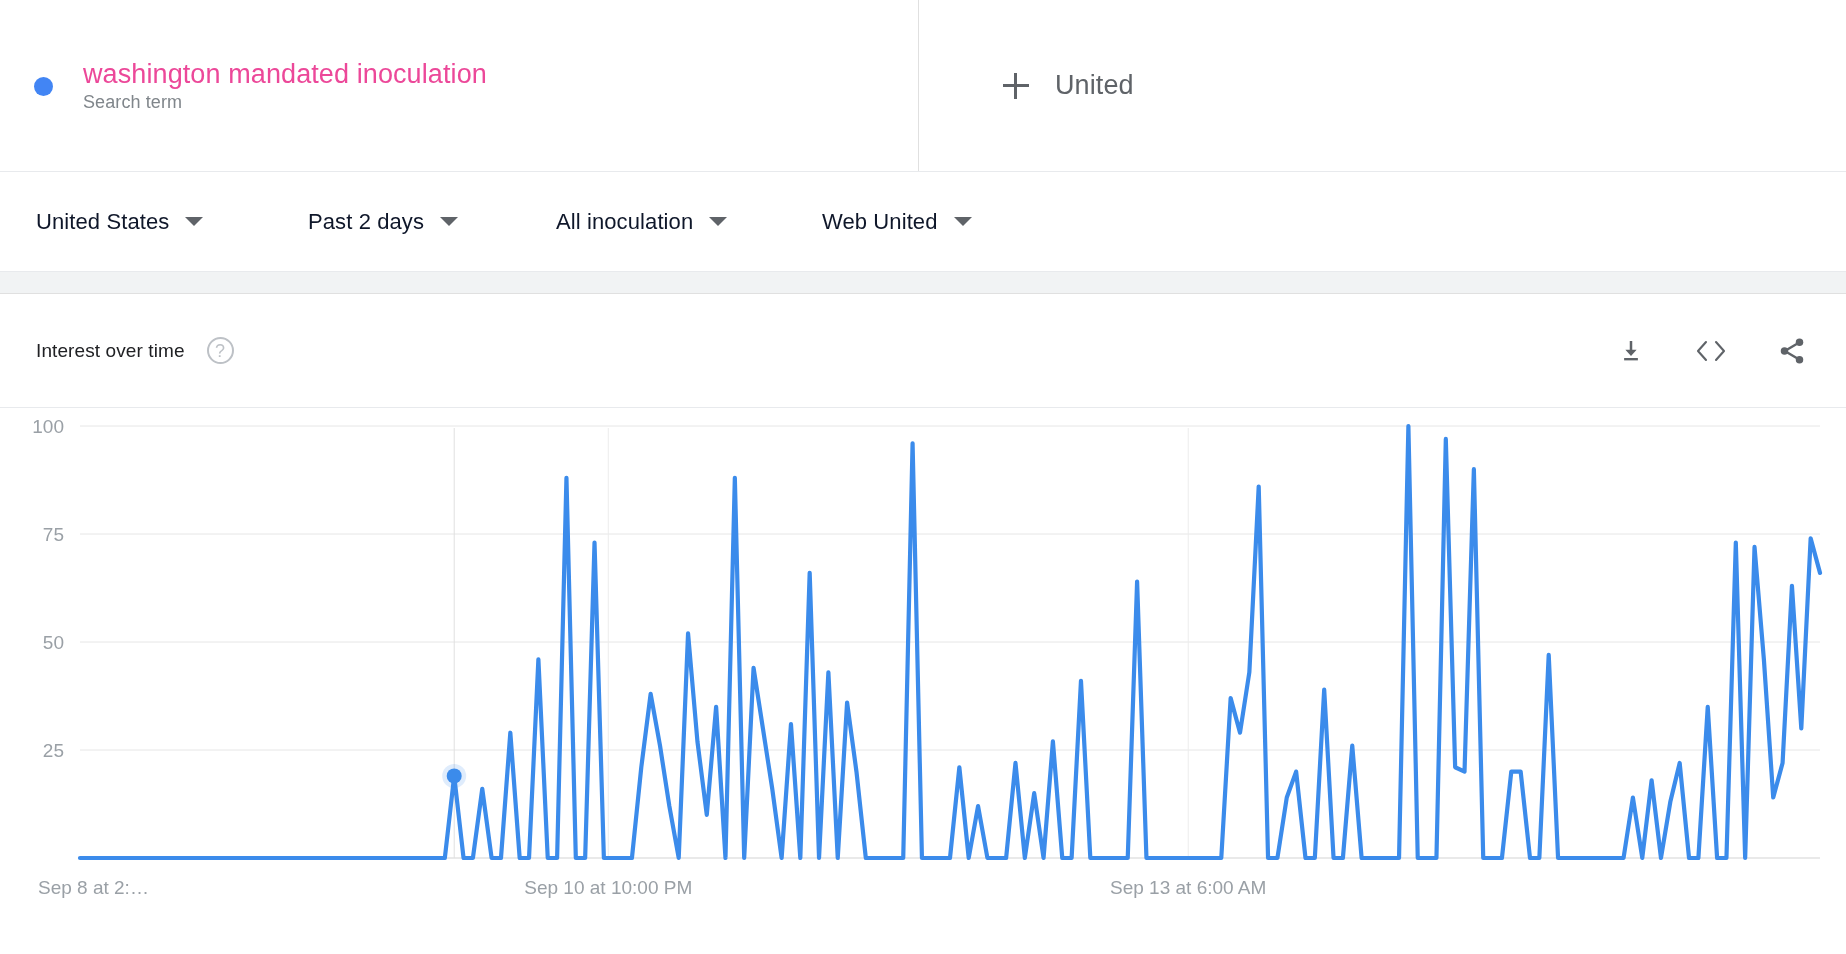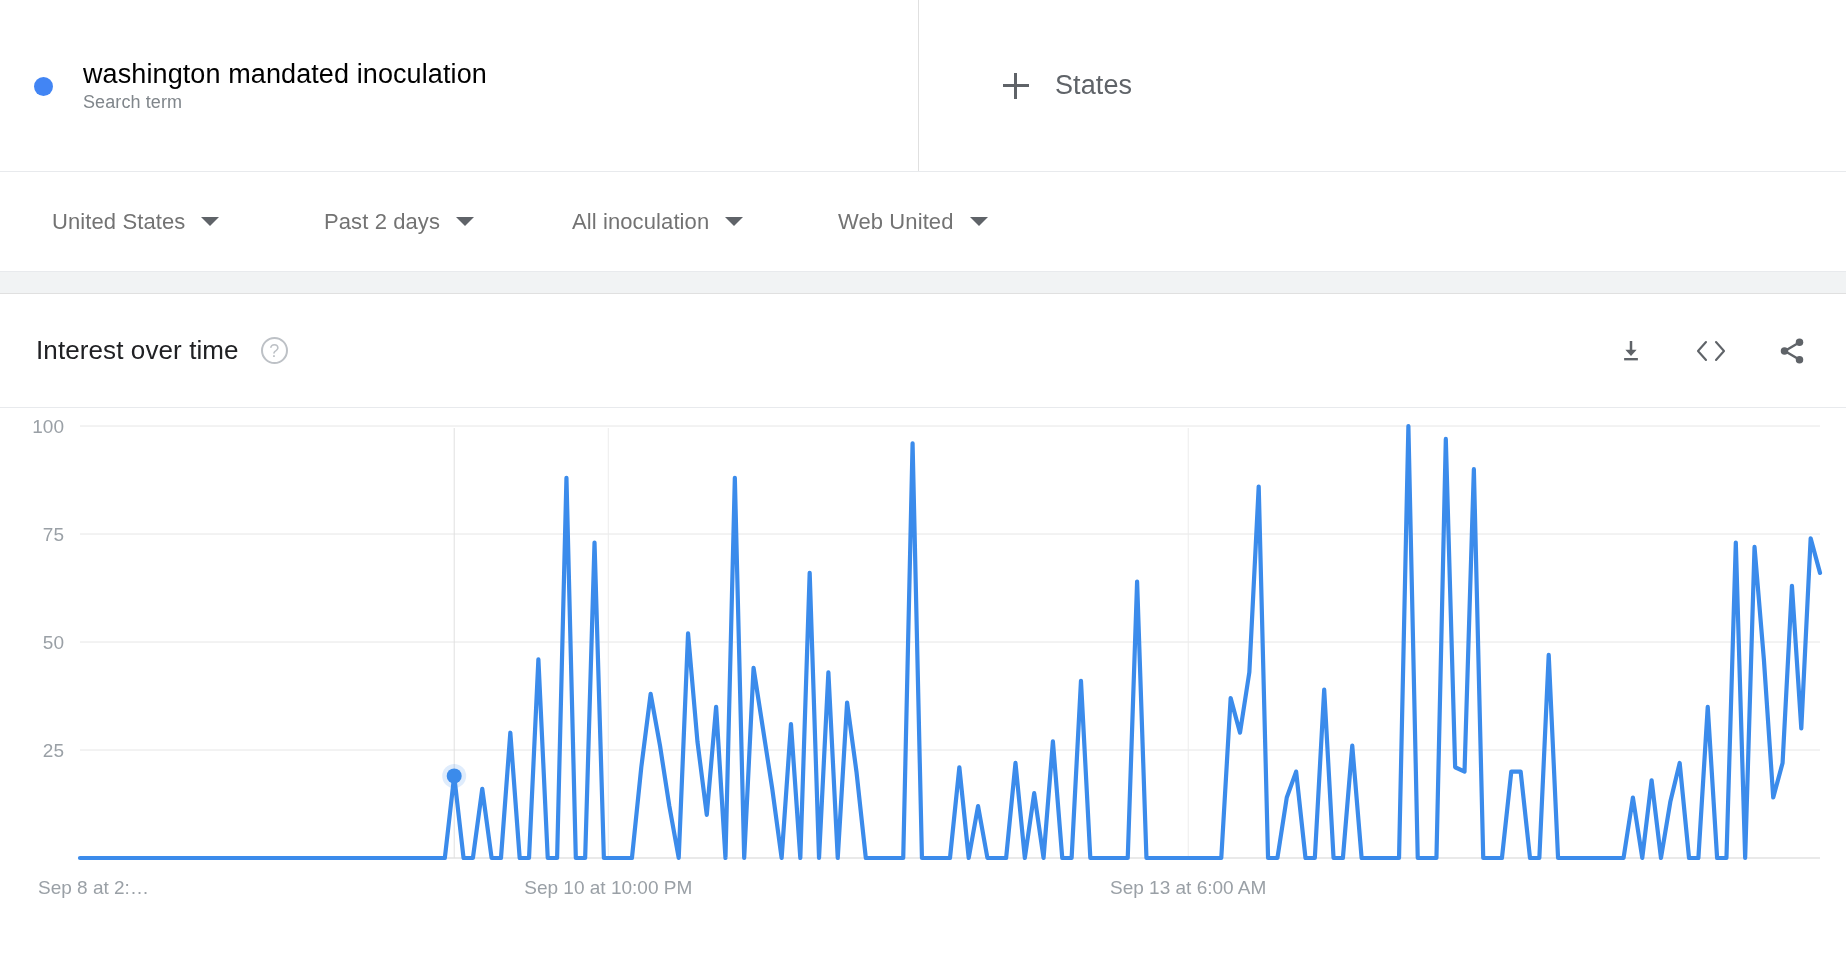--- a/index.html
+++ b/index.html
@@ -30,21 +30,21 @@
     width: 19px; height: 19px;
     border-radius: 50%;
     background: #4285f4;
     flex: 0 0 auto;
     margin-right: 30px;
     margin-top: 2px;
   }
   .term-text { display: flex; flex-direction: column; justify-content: center; }
   .term-title {
     font-size: 27px;
-    color: #000000;
+    color: #ec4899;
     line-height: 1.22;
     letter-spacing: .1px;
   }
   .term-sub {
     font-size: 18px;
     color: #80868b;
     margin-top: 2px;
     letter-spacing: .1px;
   }
   .compare-cell {
@@ -77,21 +77,21 @@
     padding-left: 36px;
     border-bottom: 1px solid #e8eaed;
   }
   .filter {
     display: flex;
     align-items: center;
     margin-right: 0;
     cursor: pointer;
     white-space: nowrap;
   }
-  .filter-label { font-size: 22px; color: #737373; letter-spacing: .1px; margin-left: 16px; }
+  .filter-label { font-size: 22px; color: #0f172a; letter-spacing: .1px; }
   .caret {
     width: 0; height: 0;
     border-left: 9px solid transparent;
     border-right: 9px solid transparent;
     border-top: 9px solid #5f6368;
     margin-left: 16px;
   }
   .fslot { display: flex; align-items: center; }
   .fslot:nth-child(1) { width: 272px; }
   .fslot:nth-child(2) { width: 248px; }
@@ -103,21 +103,21 @@
   
   .card { background: #fff; }
   .card-head {
     height: 114px;
     display: flex;
     align-items: center;
     padding: 0 38px 0 36px;
     border-bottom: 1px solid #e8eaed;
   }
   .card-title {
-    font-size: 26px;
+    font-size: 19px;
     color: #202124;
     letter-spacing: .1px;
     text-align: center;
   }
   .help-icon {
     width: 27px; height: 27px;
     border: 2px solid #bdc1c6;
     border-radius: 50%;
     color: #bdc1c6;
     font-size: 18px;
@@ -148,21 +148,21 @@
 <div class="term-bar">
   <div class="term-cell">
     <div class="term-dot"></div>
     <div class="term-text">
       <div class="term-title">washington mandated inoculation</div>
       <div class="term-sub">Search term</div>
     </div>
   </div>
   <div class="compare-cell">
     <div class="plus-icon"></div>
-    <div class="compare-label">States</div>
+    <div class="compare-label">United</div>
   </div>
 </div>
 
 <div class="filter-bar">
   <div class="fslot">
       <div class="filter">
     <span class="filter-label">United States</span>
     <span class="caret"></span>
   </div>
     </div>

